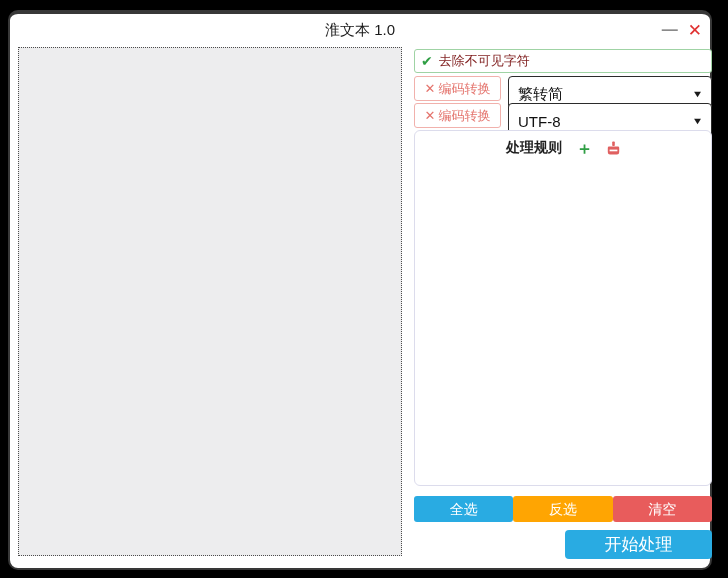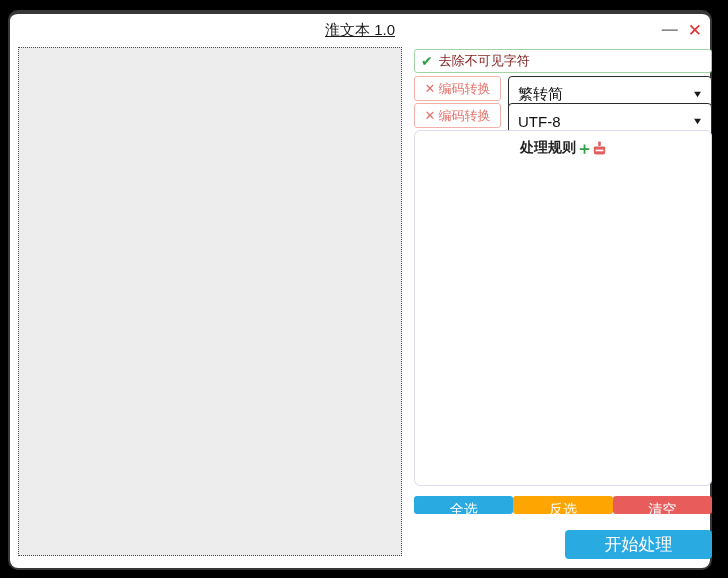--- a/index.html
+++ b/index.html
@@ -26,21 +26,20 @@
     height: 32px;
   }
   .title {
     position: absolute;
     left: 0; right: 0; top: 0;
     height: 32px;
     line-height: 32px;
     text-align: center;
     font-size: 15px;
     color: #1a1a1a;
-    text-decoration: underline;
   }
   .win-controls {
     position: absolute;
     right: 8px; top: 0;
     height: 32px;
     display: flex;
     align-items: center;
     gap: 10px;
     z-index: 2;
   }
@@ -135,41 +134,41 @@
     left: 404px; top: 116px;
     width: 298px; height: 356px;
     border: 1px solid #dcdcec;
     border-radius: 6px;
     background: #fff;
   }
   .rules-header {
     display: flex;
     align-items: center;
     justify-content: center;
-    gap: 0;
+    gap: 14px;
     padding-top: 8px;
   }
   .rules-title {
     font-size: 14px;
     font-weight: bold;
     color: #1f1f1f;
   }
   .plus-btn {
     color: var(--green, #2f9e44);
     font-size: 17px;
     font-weight: bold;
     cursor: pointer;
     line-height: 1;
   }
   .brush-btn { cursor: pointer; display: inline-flex; align-items: center; }
   
   .btn-row {
     position: absolute;
     left: 404px; top: 482px;
-    width: 298px; height: 18px;
+    width: 298px; height: 26px;
     display: flex;
     gap: 0;
   }
   .btn {
     flex: 1;
     border: none;
     border-radius: 3px;
     color: #fff;
     font-size: 14px;
     font-family: inherit;

